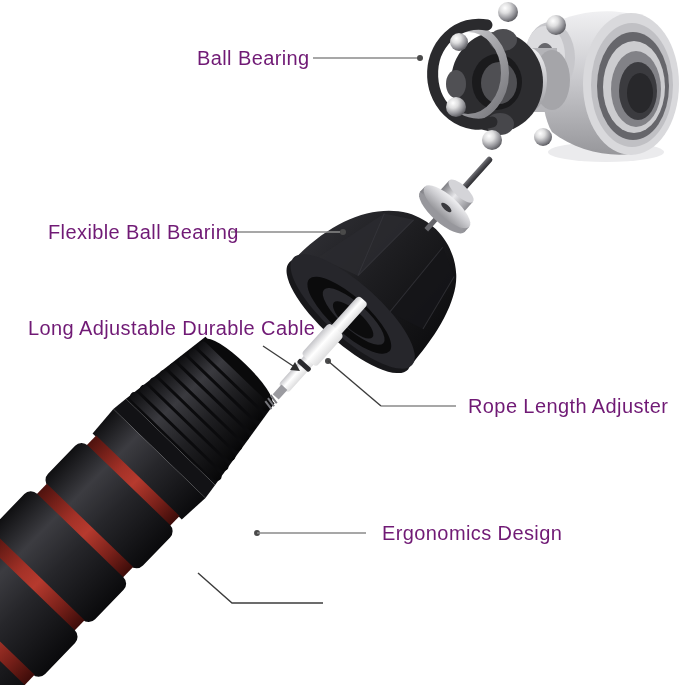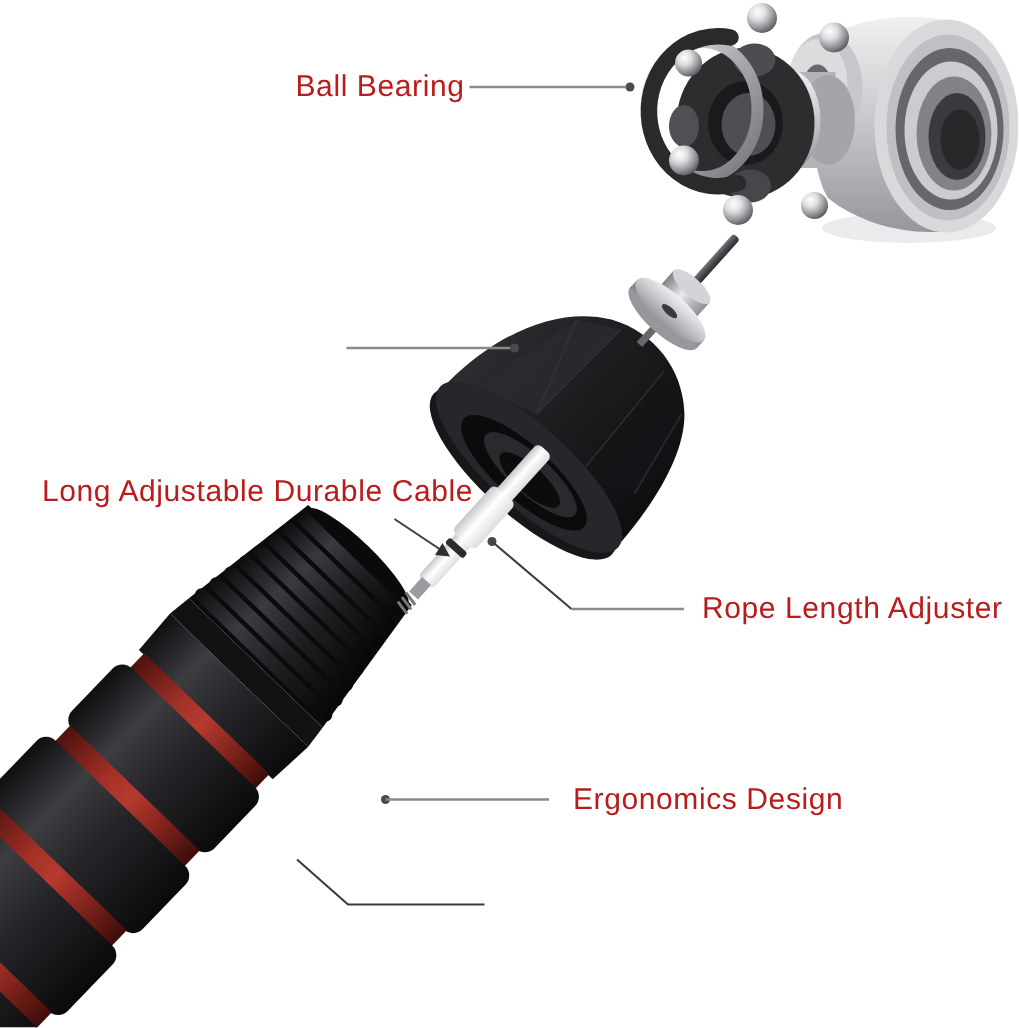--- a/index.html
+++ b/index.html
@@ -1,19 +1,19 @@
 <!DOCTYPE html>
 <html><head>
 <meta charset="utf-8">
 <style>
   html,body{margin:0;padding:0;background:#ffffff;}
   .stage{position:relative;width:679px;height:685px;overflow:hidden;background:#ffffff;
          font-family:"Liberation Sans", sans-serif;}
   .stage svg{position:absolute;left:0;top:0;}
-  .label{position:absolute;font-size:20px;line-height:24px;color:#b91c1c;
+  .label{position:absolute;font-size:20px;line-height:24px;color:#701a75;
          letter-spacing:0.4px;white-space:nowrap;font-weight:400;}
   #lbl-0{left:197px;top:46px;}
   #lbl-1{left:48px;top:220px;}
   #lbl-2{left:28px;top:316px;}
   #lbl-3{left:468px;top:394px;}
   #lbl-4{left:382px;top:521px;}
   #lbl-5{left:336px;top:592px;}
 </style>
 </head>
 <body>
@@ -210,16 +210,17 @@
       <line x1="381" y1="406" x2="456" y2="406" stroke="#8a8a8a" stroke-width="1.6"></line>
 
       <circle cx="257" cy="533" r="3" fill="#4a4a4a"></circle>
       <line x1="257" y1="533" x2="366" y2="533" stroke="#8a8a8a" stroke-width="1.6"></line>
 
       <polyline points="198,573 232,603 323,603" stroke="#3c3c3c" stroke-width="1.4"></polyline>
     </g>
   </svg>
 
   <div class="label" id="lbl-0">Ball Bearing</div>
+  <div class="label" id="lbl-1">Flexible Ball Bearing</div>
   <div class="label" id="lbl-2">Long Adjustable Durable Cable</div>
   <div class="label" id="lbl-3">Rope Length Adjuster</div>
   <div class="label" id="lbl-4">Ergonomics Design</div>
 </div>
 
 </body></html>

